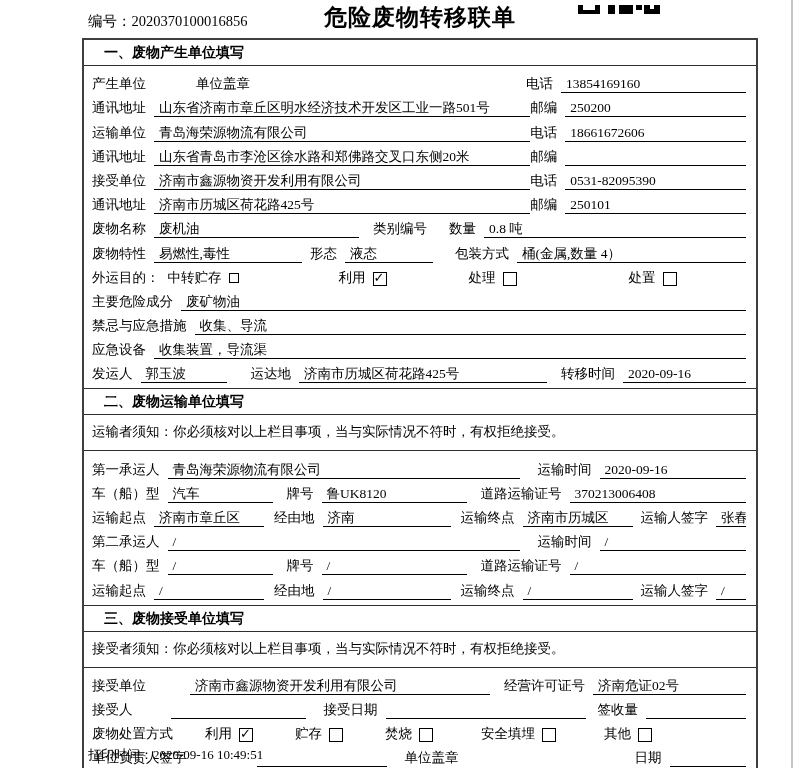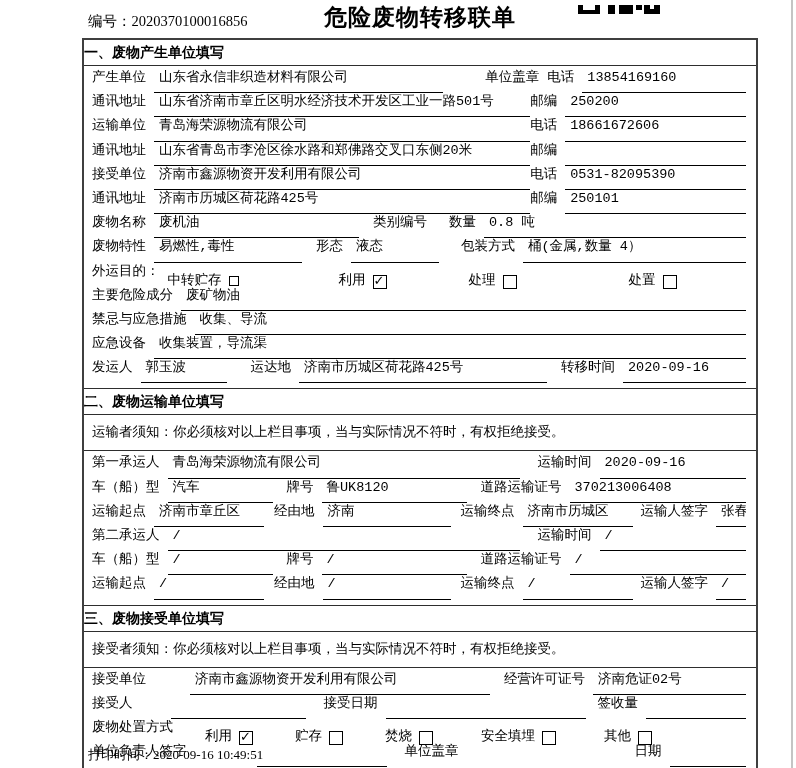--- a/index.html
+++ b/index.html
@@ -16,29 +16,29 @@
   }
   .qr{position:absolute;left:578px;top:0;}
   .edge-line{position:absolute;right:3px;top:0;bottom:0;width:2px;background:#c4c4c4;}
 
   .form{
     position:absolute;left:82px;top:38px;width:676px;
     border:2px solid #3f3f3f;box-sizing:border-box;background:#fff;
   }
   .sec-h{
     font-family:"Liberation Sans","DejaVu Sans",sans-serif;
-    font-weight:bold;font-size:14px;padding:4px 8px 3px 0;
+    font-weight:bold;font-size:14px;padding:4px 8px 3px 20px;
     border-bottom:1px solid #2e2e2e;
   }
   .sec-h.mid{border-top:1px solid #2e2e2e;}
   .sec-body{padding:3px 10px 5px 8px;}
   .note{
     padding:8px 16px 9px 8px;font-size:13.5px;border-bottom:1px solid #2e2e2e;
   }
-  .r{display:flex;height:24.2px;font-size:13.5px;white-space:nowrap;font-family:Liberation Mono, monospace;}
+  .r{display:flex;align-items:flex-end;height:24.2px;font-size:13.5px;white-space:nowrap;}
   .l{flex:none;padding-right:8px;line-height:18px;}
   .u{border-bottom:1px solid #000;padding:0 5px;line-height:17px;min-height:17px;box-sizing:border-box;overflow:hidden;}
   .g{flex:1;}
   .mla{margin-left:auto;}
   .cb{
     display:inline-block;width:12px;height:12px;border:1px solid #000;
     margin-left:7px;position:relative;top:1px;flex:none;
   }
   .cb.sm{width:8px;height:8px;top:0;}
   .cb.checked::after{
@@ -72,21 +72,20 @@
 
 <div class="edge-line"></div>
 
 <div class="form">
 
   <div class="sec-h">一、废物产生单位填写</div>
   <div class="sec-body">
 
     <div class="r">
       <span class="l">产生单位</span>
-      <span class="u" style="width:328px">山东省永信非织造材料有限公司</span>
       <span class="l" style="margin-left:42px">单位盖章</span>
       <span class="l mla">电话</span>
       <span class="u" style="width:185px">13854169160</span>
     </div>
 
     <div class="r">
       <span class="l">通讯地址</span>
       <span class="u" style="width:385px">山东省济南市章丘区明水经济技术开发区工业一路501号</span>
       <span class="l mla">邮编</span>
       <span class="u" style="width:185px">250200</span>
@@ -124,21 +123,21 @@
       <span class="l">废物名称</span>
       <span class="u" style="width:205px">废机油</span>
       <span class="l" style="margin-left:14px">类别编号</span>
       <span class="l" style="margin-left:14px">数量</span>
       <span class="u g">0.8 吨</span>
     </div>
 
     <div class="r">
       <span class="l">废物特性</span>
       <span class="u" style="width:148px">易燃性,毒性</span>
-      <span class="l" style="margin-left:14px">形态</span>
+      <span class="l" style="margin-left:8px">形态</span>
       <span class="u" style="width:88px">液态</span>
       <span class="l" style="margin-left:22px">包装方式</span>
       <span class="u g">桶(金属,数量  4）</span>
     </div>
 
     <div class="r">
       <span class="l">外运目的：</span>
       <span class="opt">
           <span>中转贮存</span>
           <span class="cb sm"></span>

